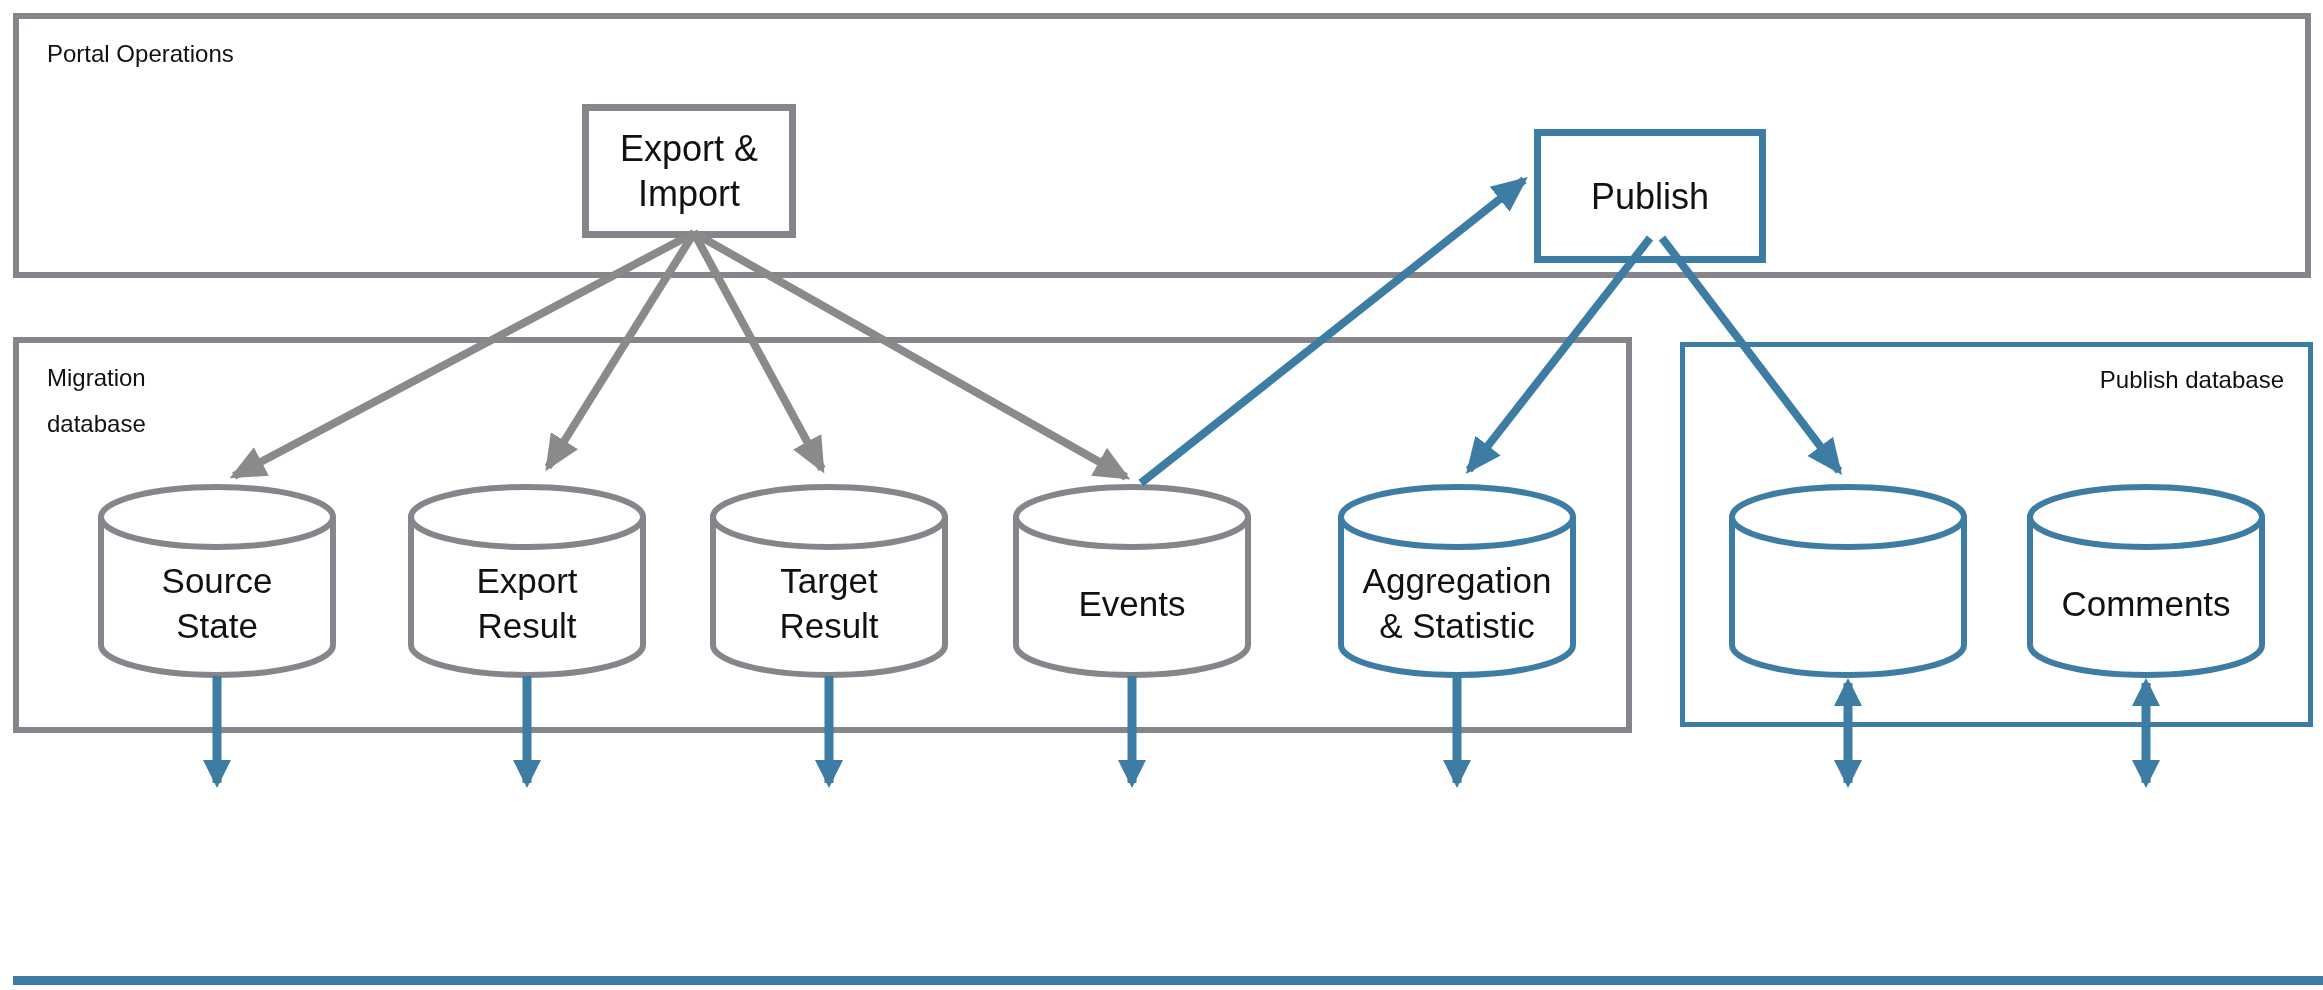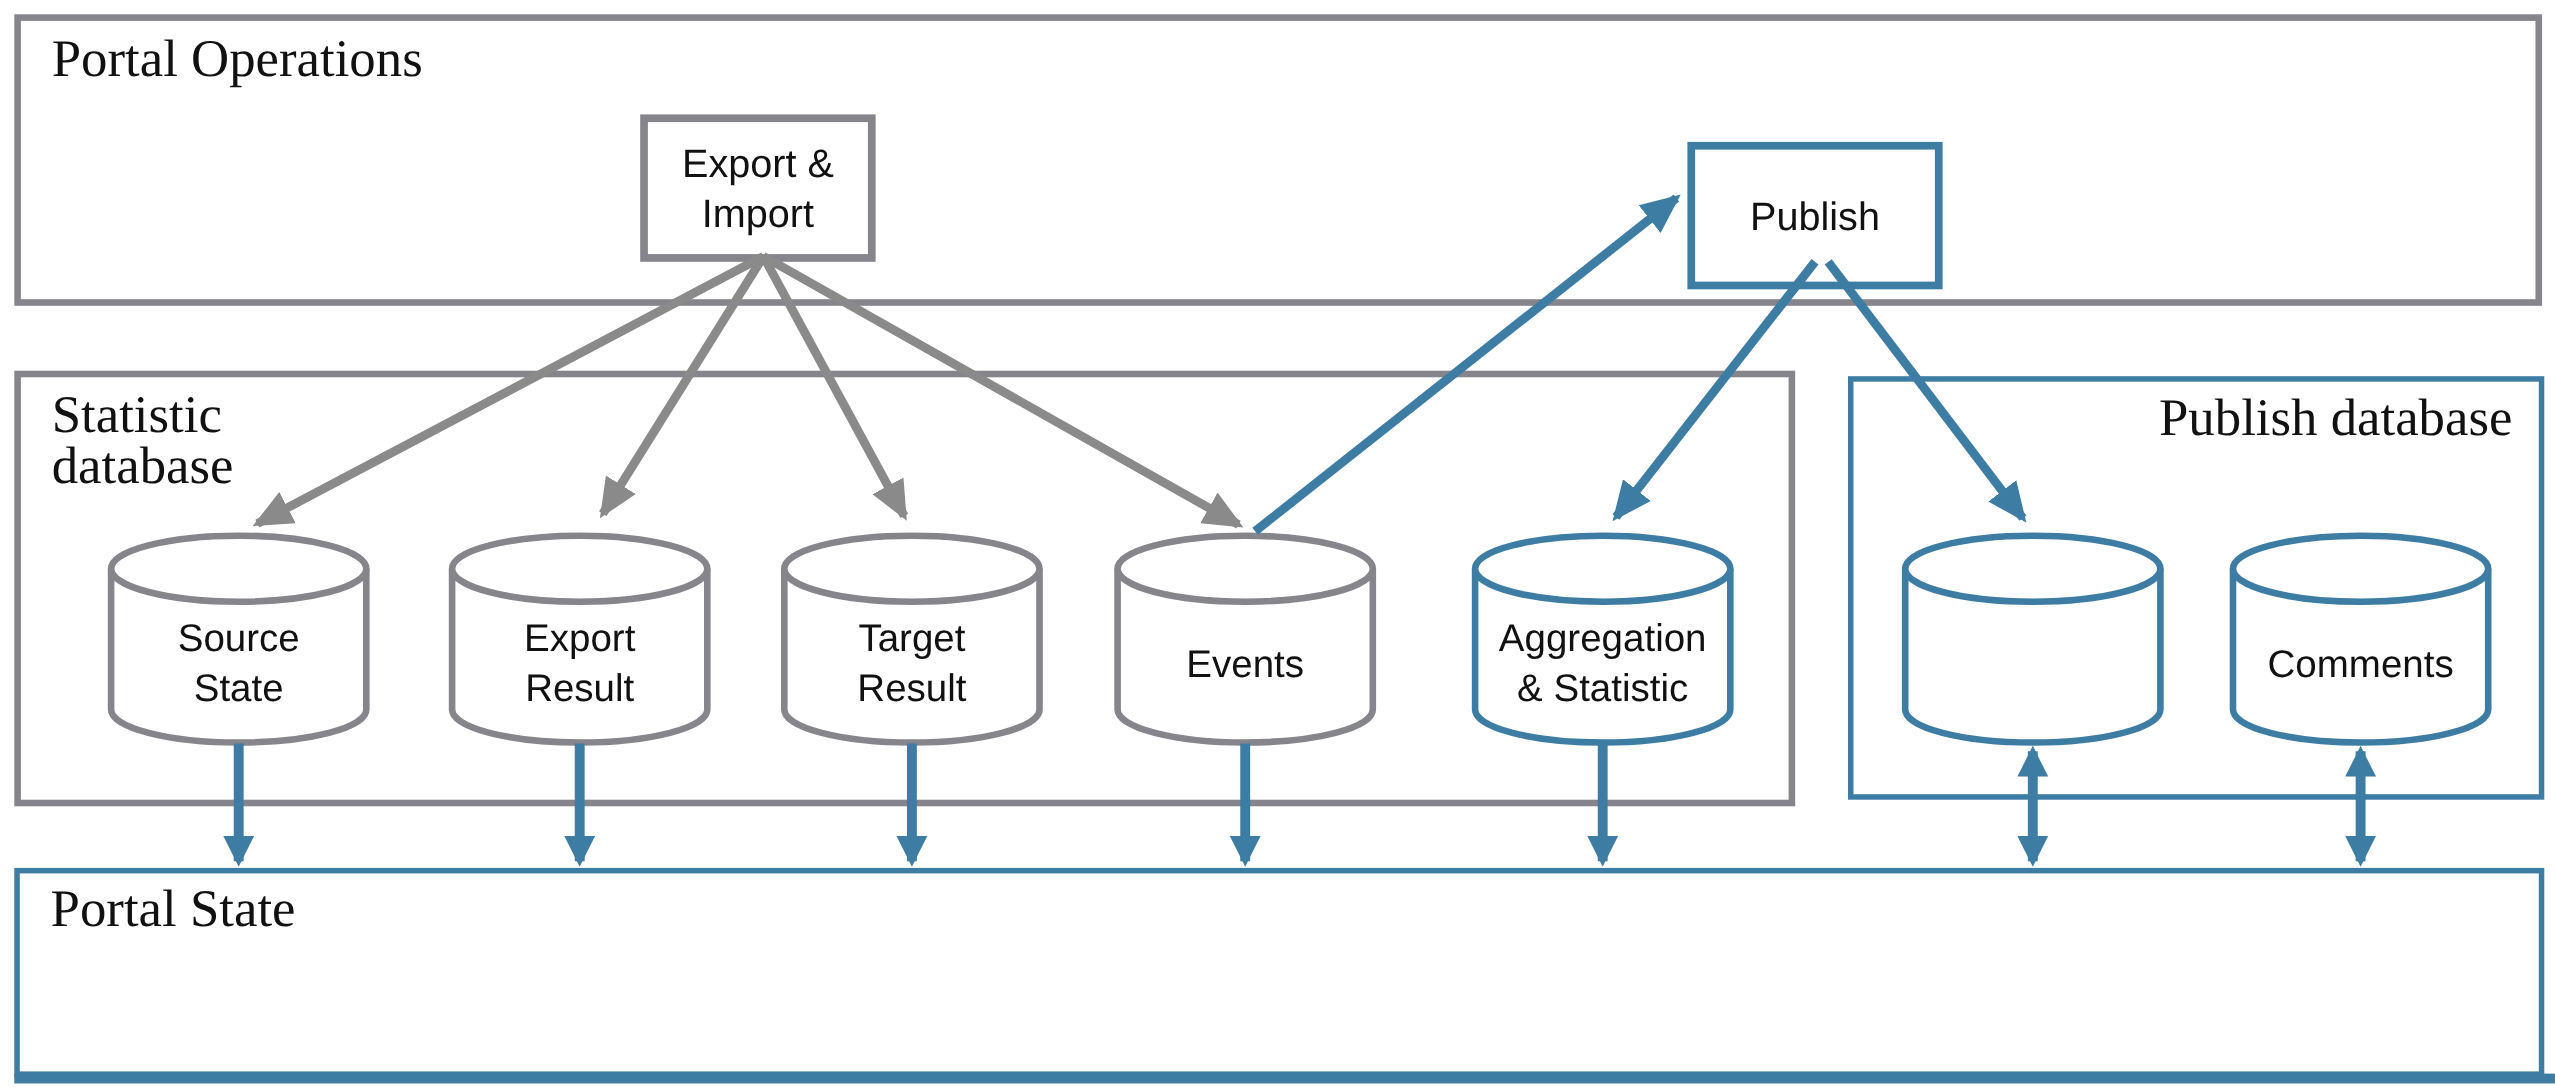--- a/index.html
+++ b/index.html
@@ -33,25 +33,24 @@
     text-align: center;
     font-size: 36px;
     line-height: 45px;
     white-space: pre-line;
     z-index: 2;
   }
   .node.gray { border: 7px solid #85858B; }
   .node.blue { border: 7px solid #3E7DA3; }
   .box-label {
     position: absolute;
-    font-size: 48px;
+    font-size: 24px;
     line-height: 46px;
     white-space: pre-line;
     z-index: 2;
-    font-family: Liberation Serif, serif;
   }
   .layer-svg {
     position: absolute;
     left: 0; top: 0;
     z-index: 3;
     pointer-events: none;
   }
   .cyl-label {
     position: absolute;
     width: 240px;
@@ -70,31 +69,28 @@
 </head>
 <body>
 
 <div class="canvas">
 
   <div class="box gray" style="left:13px; top:13px; width:2298px; height:265px;">
     <div class="box-label" style="left:28px; top:12px;">Portal Operations</div>
   </div>
 
   <div class="box gray" style="left:13px; top:337px; width:1619px; height:396px;">
-    <div class="box-label" style="left:28px; top:12px;">Statistic
+    <div class="box-label" style="left:28px; top:12px;">Migration
 database</div>
   </div>
 
   <div class="box blue" style="left:1680px; top:342px; width:633px; height:385px;">
     <div class="box-label" style="right:24px; top:10px; text-align:right;">Publish database</div>
   </div>
 
-  <div class="box blue" style="left:13px; top:789px; width:2300px; height:190px;">
-    <div class="box-label" style="left:28px; top:10px;">Portal State</div>
-  </div>
 
   <div class="node gray" style="left:582px; top:104px; width:214px; height:134px;">
     <span>Export &amp;
 Import</span>
   </div>
 
   <div class="node blue" style="left:1534px; top:105px; width:232px; height:134px;margin-top:24px;">
     <span>Publish</span>
   </div>
 

